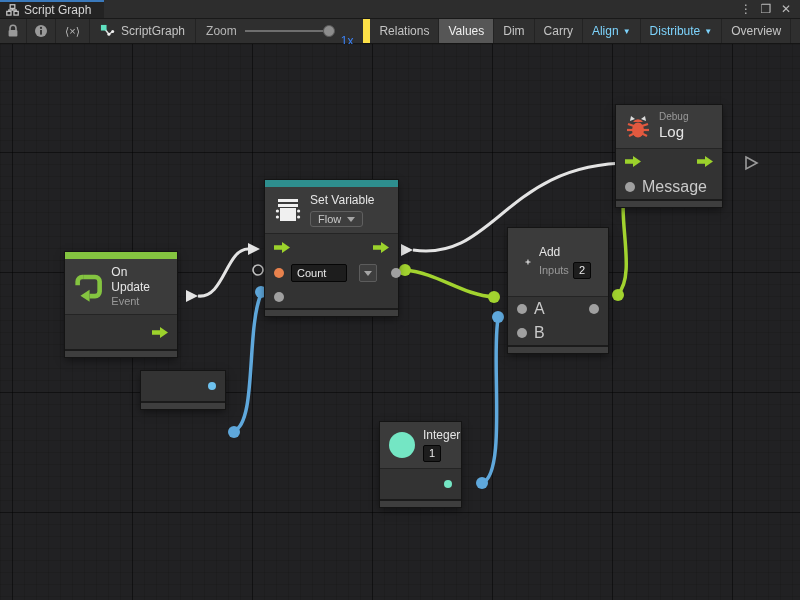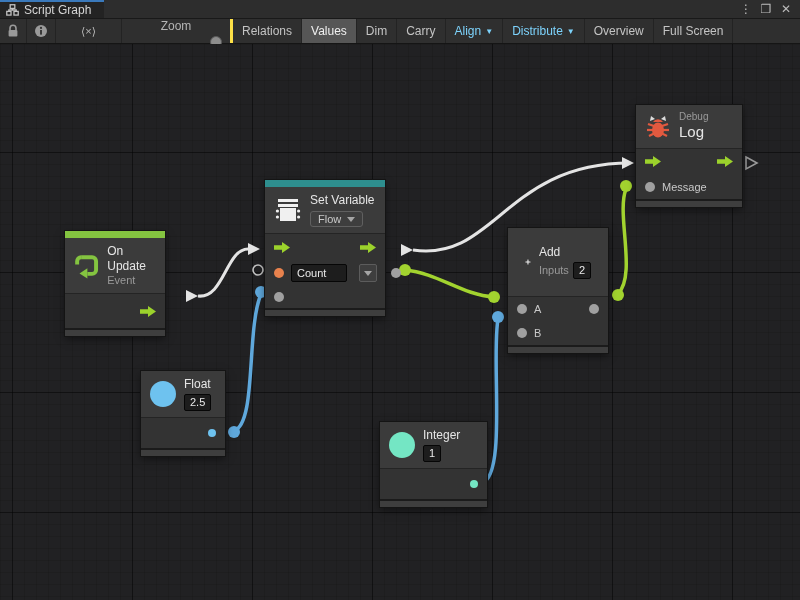--- a/index.html
+++ b/index.html
@@ -18,21 +18,21 @@
   .winbtns{margin-left:auto;display:flex;align-items:center;gap:4px;padding-right:6px;}
   .winbtn{color:#bbb;font-size:12px;width:16px;text-align:center;cursor:default;}
 
   .toolbar{position:absolute;left:0;top:19px;width:800px;height:25px;background:#2f2f2f;border-bottom:1px solid #151515;display:flex;align-items:stretch;font-size:12px;color:#c4c4c4;}
   .tbtn{display:flex;align-items:center;justify-content:center;padding:0 9px;border-right:1px solid #232323;white-space:nowrap;}
   .tbtn.icon{padding:0 7px;}
   .tbtn.active{background:#565656;color:#f0f0f0;}
   .tbtn.disabled{color:#7dd3fc;}
   .tbtn .caret{font-size:8px;margin-left:4px;}
   .graphlbl{display:flex;align-items:center;gap:6px;padding:0 10px;border-right:1px solid #232323;}
-  .zoomwrap{display:flex;align-items:center;gap:8px;padding:0 10px;border-right:3px solid #fde047;flex-direction:column;}
+  .zoomwrap{display:flex;align-items:center;gap:8px;padding:0 10px;border-right:7px solid #fde047;}
   .zoomtrack{width:88px;height:2px;background:#6f6f6f;position:relative;}
   .zoomknob{position:absolute;right:-2px;top:-5px;width:12px;height:12px;border-radius:50%;background:#8d8d8d;border:1px solid #5a5a5a;}
 
   
   .canvas{position:absolute;left:0;top:44px;width:800px;height:556px;background-color:#212123;
     background-image:
       linear-gradient(to right, rgba(0,0,0,.10) 1px, transparent 1px),
       linear-gradient(to bottom, rgba(0,0,0,.10) 1px, transparent 1px),
       linear-gradient(to right, rgba(0,0,0,.42) 1px, transparent 1px),
       linear-gradient(to bottom, rgba(0,0,0,.42) 1px, transparent 1px);
@@ -51,21 +51,21 @@
   .kicker{font-size:10px;color:#9a9a9a;line-height:1.2;}
   .nrow{display:flex;align-items:center;gap:7px;padding:0 9px;height:26px;}
   .nrow.short{height:22px;}
   .node-footer{height:8px;background:#3e3e3e;border-top:2px solid #1b1b1b;}
   .dot{width:10px;height:10px;border-radius:50%;background:#a0a0a0;flex:none;}
   .dot.sm{width:8px;height:8px;}
   .dot.orange{background:var(--orange-port);}
   .dot.blue{background:var(--float-blue);}
   .dot.mint{background:var(--int-mint);}
   .spacer{flex:1;}
-  .plabel{font-size:11px;color:#c9c9c9;}
+  .plabel{font-size:16px;color:#c9c9c9;}
   .field{background:#1d1d1d;border:1px solid #060606;border-radius:2px;color:#e9e9e9;font-size:11px;padding:0 5px;line-height:15px;display:inline-block;}
   .dropdown{background:#3e3e3e;border:1px solid #606060;border-radius:3px;color:#c9c9c9;font-size:11px;padding:1px 7px;display:inline-flex;align-items:center;gap:6px;margin-top:3px;}
   .tri-down{width:0;height:0;border-left:4px solid transparent;border-right:4px solid transparent;border-top:5px solid #a5a5a5;}
   .combo{display:flex;align-items:flex-end;gap:12px;}
   .combo .cfield{background:#1d1d1d;border:1px solid #060606;border-radius:2px;color:#e9e9e9;font-size:11px;padding:0 5px;width:56px;line-height:16px;}
   .combo .cbtn{background:#3e3e3e;border:1px solid #5c5c5c;border-radius:2px;width:18px;height:18px;display:flex;align-items:center;justify-content:center;}
   .circle-icon{border-radius:50%;flex:none;}
 </style>
 </head>
 <body>
@@ -99,20 +99,29 @@
   <div class="tbtn icon">
     <svg width="14" height="14" viewBox="0 0 14 14">
       <circle cx="7" cy="7" r="6" fill="#9a9a9a"></circle>
       <rect x="6.1" y="6" width="1.8" height="4.6" fill="#2f2f2f"></rect>
       <circle cx="7" cy="3.9" r="1.1" fill="#2f2f2f"></circle>
     </svg>
   </div>
   <div class="tbtn" style="width:66px">
     <span style="font-size:11px;color:#b8b8b8;">⟨×⟩</span>
   </div>
+  <div class="graphlbl">
+    <svg width="15" height="15" viewBox="0 0 16 16">
+      <path d="M4.5 4.5 L9.5 11 L13.5 8" fill="none" stroke="#e0e0e0" stroke-width="1.6"></path>
+      <rect x="1" y="1" width="6" height="6" fill="#5fe0c0"></rect>
+      <circle cx="9.5" cy="11" r="1.6" fill="#f0f0f0"></circle>
+      <circle cx="13.5" cy="8" r="1.6" fill="#f0f0f0"></circle>
+    </svg>
+    <span>ScriptGraph</span>
+  </div>
   <div class="zoomwrap">
     <span style="color:#b5b5b5;">Zoom</span>
     <div class="zoomtrack">
       <div class="zoomknob"></div>
     </div>
     <span style="color:#3b82f6;margin-top:19px;">1x</span>
   </div>
   <div class="tbtn">
       <span>Relations</span>
     </div>
@@ -166,21 +175,21 @@
   <circle cx="261" cy="292" r="6" fill="var(--wire-blue)"></circle>
 
   <path d="M482,483 C507,475 491,360 498,319" stroke="var(--wire-blue)" stroke-width="3.5"></path>
   <circle cx="482" cy="483" r="6" fill="var(--wire-blue)"></circle>
   <circle cx="498" cy="317" r="6" fill="var(--wire-blue)"></circle>
 
   <circle cx="258" cy="270" r="5" fill="none" stroke="#c3c3c3" stroke-width="1.6"></circle>
   <polygon points="746,157 757,163 746,169" fill="none" stroke="#9a9a9a" stroke-width="1.6"></polygon>
 </svg>
 
-<div class="node" style="left:65px;top:231px;width:100px;">
+<div class="node" style="left:65px;top:252px;width:112px;">
   <div class="strip" style="background:var(--node-green);"></div>
   <div class="nhead">
     <svg width="30" height="30" viewBox="0 0 32 32">
       <path d="M10 5 H23 a5 5 0 0 1 5 5 V21 a5 5 0 0 1 -5 5 H17" fill="none" stroke="var(--node-green)" stroke-width="5"></path>
       <path d="M10 5 H9 a5 5 0 0 0 -5 5 V14" fill="none" stroke="var(--node-green)" stroke-width="5"></path>
       <polygon points="17,19 17,32 7,25.5" fill="var(--node-green)"></polygon>
     </svg>
     <div>
       <div class="ntitle">On Update</div>
       <div class="nsub">Event</div>
@@ -188,21 +197,21 @@
   </div>
   <div class="nrow" style="height:34px;">
     <span class="spacer"></span>
     <svg width="16" height="11" viewBox="0 0 16 11">
       <path d="M0 3.2 h8 V0 l8 5.5 -8 5.5 V7.8 H0 z" fill="var(--lime)"></path>
     </svg>
   </div>
   <div class="node-footer"></div>
 </div>
 
-<div class="node" style="left:265px;top:180px;width:120px;">
+<div class="node" style="left:265px;top:180px;width:133px;">
   <div class="strip" style="background:var(--node-teal);"></div>
   <div class="nhead">
     <svg width="28" height="28" viewBox="0 0 28 28">
       <rect x="4" y="3" width="20" height="3" fill="#f0f0f0"></rect>
       <rect x="4" y="8" width="20" height="3" fill="#f0f0f0"></rect>
       <rect x="6" y="12" width="16" height="13" fill="#f0f0f0"></rect>
       <circle cx="3.4" cy="15" r="1.6" fill="#f0f0f0"></circle>
         <circle cx="24.6" cy="15" r="1.6" fill="#f0f0f0"></circle>
       <circle cx="3.4" cy="21" r="1.6" fill="#f0f0f0"></circle>
         <circle cx="24.6" cy="21" r="1.6" fill="#f0f0f0"></circle>
@@ -261,21 +270,21 @@
     <span class="spacer"></span>
     <span class="dot"></span>
   </div>
   <div class="nrow" style="height:24px;">
     <span class="dot"></span>
     <span class="plabel">B</span>
   </div>
   <div class="node-footer"></div>
 </div>
 
-<div class="node" style="left:636px;top:105px;width:106px;">
+<div class="node" style="left:616px;top:105px;width:106px;">
   <div class="nhead">
     <svg width="26" height="26" viewBox="0 0 26 26">
       <polygon points="6,3 10,6 5,8" fill="#dcdcdc"></polygon>
       <polygon points="20,3 16,6 21,8" fill="#dcdcdc"></polygon>
       <g stroke="var(--bug-red)" stroke-width="2.2">
         <line x1="3" y1="11" x2="9" y2="13"></line>
           <line x1="23" y1="11" x2="17" y2="13"></line>
         <line x1="2" y1="17" x2="9" y2="17"></line>
           <line x1="24" y1="17" x2="17" y2="17"></line>
         <line x1="4" y1="23" x2="10" y2="20"></line>
@@ -299,35 +308,28 @@
       </svg>
   </div>
   <div class="nrow" style="height:24px;">
     <span class="dot"></span>
     <span class="plabel">Message</span>
   </div>
   <div class="node-footer"></div>
 </div>
 
 <div class="node" style="left:141px;top:371px;width:84px;">
-  <div class="nhead">
-    <span class="circle-icon" style="width:26px;height:26px;background:var(--float-blue);"></span>
-    <div>
-      <div class="ntitle">Float</div>
-      <span class="field" style="margin-top:2px;">2.5</span>
-    </div>
-  </div>
   <div class="nrow" style="height:30px;">
     <span class="spacer"></span>
     <span class="dot sm blue"></span>
   </div>
   <div class="node-footer"></div>
 </div>
 
-<div class="node" style="left:380px;top:422px;width:107px;">
+<div class="node" style="left:380px;top:422px;width:81px;">
   <div class="nhead">
     <span class="circle-icon" style="width:26px;height:26px;background:var(--int-mint);"></span>
     <div>
       <div class="ntitle">Integer</div>
       <span class="field" style="margin-top:2px;min-width:14px;text-align:center;">1</span>
     </div>
   </div>
   <div class="nrow" style="height:30px;">
     <span class="spacer"></span>
     <span class="dot sm mint"></span>

